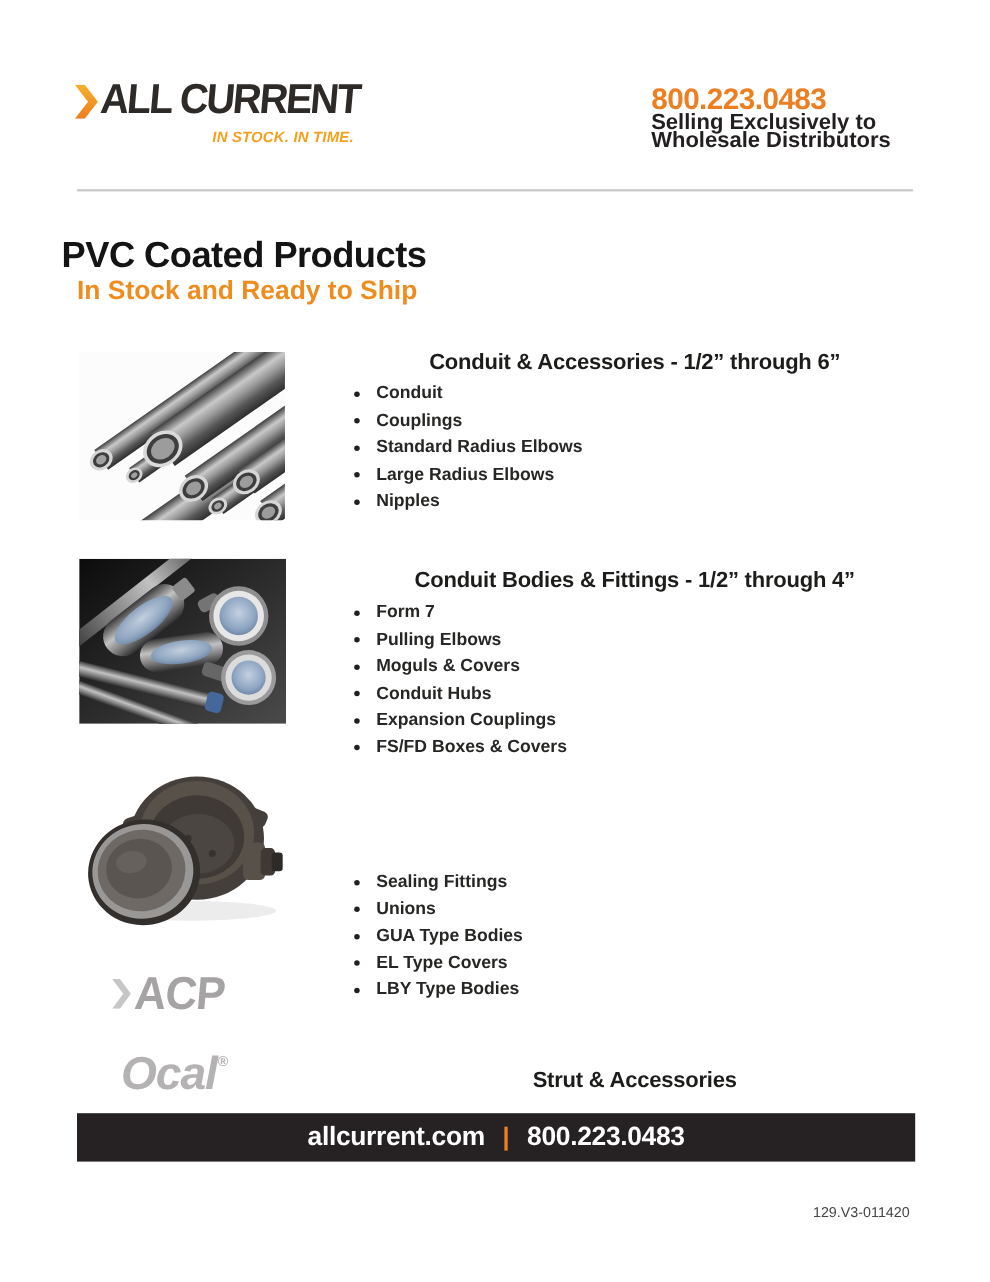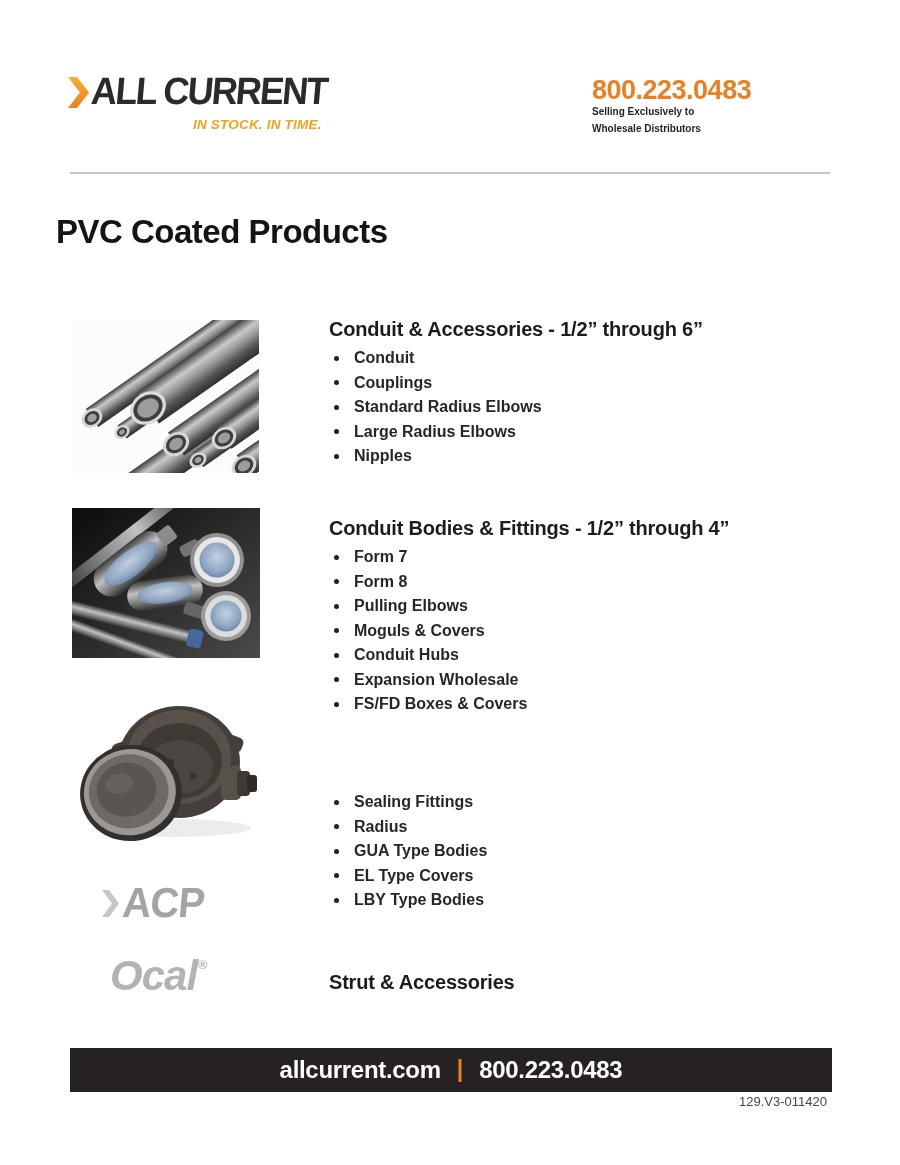--- a/index.html
+++ b/index.html
@@ -13,48 +13,48 @@
   .logo-text{
     font-size:38px;font-weight:bold;line-height:33px;letter-spacing:-2px;color:#2d2a27;
     transform:skewX(-5deg) scaleX(.95);transform-origin:left bottom;white-space:nowrap;
   }
   .logo-tagline{
     position:absolute;left:193px;top:117px;font-size:13.5px;font-weight:bold;font-style:italic;
     color:#f5a01d;letter-spacing:.2px;white-space:nowrap;
   }
   .phone{position:absolute;left:592px;top:77px;font-size:27px;font-weight:bold;color:#ed7f23;
     letter-spacing:-.5px;line-height:1;white-space:nowrap;}
-  .selling{position:absolute;left:592px;top:103px;font-size:10px;font-weight:bold;line-height:17px;color:#231f20;}
+  .selling{position:absolute;left:592px;top:103px;font-size:20px;font-weight:bold;line-height:17px;color:#231f20;}
   .rule{position:absolute;left:70px;top:172px;width:760px;height:2px;background:#cac7c7;}
   
   .title{position:absolute;left:56px;top:213px;margin:0;font-size:33px;font-weight:bold;
     color:#141414;letter-spacing:-.5px;white-space:nowrap;text-align:center;}
   .subtitle{position:absolute;left:70px;top:251px;font-size:24px;font-weight:bold;color:#ef8c1e;white-space:nowrap;}
   
   .photo{position:absolute;line-height:0;}
   .photo1{left:72px;top:320px;}
   .photo2{left:72px;top:508px;}
   .photo3{left:73px;top:690px;}
   
-  .section{position:absolute;left:329px;width:520px;}
+  .section{position:absolute;left:317px;width:520px;text-align:center;}
   .s1{top:318px;} .s2{top:517px;} .s3{top:790px;} .s4{top:971px;}
   .section h2{margin:0 0 5px 0;font-size:20px;line-height:23px;font-weight:bold;color:#1c1c1a;letter-spacing:-.2px;white-space:nowrap;}
   .section ul{list-style:none;margin:0;padding:0;}
   .section li{display:flex;align-items:center;height:24.5px;font-size:16px;color:#262624;font-weight:bold;}
   .section .dot{flex:none;width:5px;height:5px;border-radius:50%;background:#231f20;margin:0 15px 0 5px;}
   
   .acp{position:absolute;left:102px;top:884px;display:flex;align-items:flex-start;gap:2px;}
   .acp-chev{display:block;margin-top:6px;}
   .acp-text{font-size:42px;font-weight:bold;line-height:38px;letter-spacing:-1px;color:#a5a3a3;
     transform:skewX(-5deg) scaleX(.95);transform-origin:left bottom;}
   .ocal{position:absolute;left:110px;top:951px;font-size:42px;line-height:40px;font-weight:bold;
     font-style:italic;color:#b4b2b2;letter-spacing:-1px;}
   .ocal .reg{font-size:13px;font-style:normal;vertical-align:super;position:relative;top:-6px;left:1px;}
   
-  .footbar{position:absolute;left:70px;top:1048px;width:762px;height:44px;background:#262223;
+  .footbar{position:absolute;left:70px;top:1012px;width:762px;height:44px;background:#262223;
     display:flex;align-items:center;justify-content:center;}
   .footbar .site,.footbar .fphone{color:#ffffff;font-weight:bold;font-size:24px;letter-spacing:-.3px;}
   .footbar .pipe{color:#ef8022;font-weight:bold;font-size:23px;margin:0 16px;position:relative;top:-1px;}
   .docnum{position:absolute;right:73px;top:1094px;font-size:13px;color:#454545;}
 </style>
 </head>
 <body>
 
 <div class="page">
 
@@ -74,20 +74,21 @@
 
   <div class="phone">800.223.0483</div>
   <div class="selling">
     <div>Selling Exclusively to</div>
     <div>Wholesale Distributors</div>
   </div>
 
   <div class="rule"></div>
 
   <h1 class="title">PVC Coated Products</h1>
+  <div class="subtitle">In Stock and Ready to Ship</div>
 
   <div class="photo photo1">
     <svg width="187" height="153" viewBox="0 0 187 153">
       <defs>
         <linearGradient id="pipeG" x1="0" y1="0" x2="1" y2="0">
           <stop offset="0" stop-color="#3f3f3f"></stop>
             <stop offset="0.28" stop-color="#c9c9c9"></stop>
           <stop offset="0.5" stop-color="#9a9a9a"></stop>
             <stop offset="0.75" stop-color="#565656"></stop>
           <stop offset="1" stop-color="#2e2e2e"></stop>
@@ -280,53 +281,49 @@
   </div>
   <div class="section s2">
     <h2>Conduit Bodies &amp; Fittings - 1/2” through 4”</h2>
     <ul>
         <li>
           <span class="dot"></span>
           <span>Form 7</span>
         </li>
         <li>
           <span class="dot"></span>
-          <span>Form 8</span>
-        </li>
-        <li>
-          <span class="dot"></span>
           <span>Pulling Elbows</span>
         </li>
         <li>
           <span class="dot"></span>
           <span>Moguls &amp; Covers</span>
         </li>
         <li>
           <span class="dot"></span>
           <span>Conduit Hubs</span>
         </li>
         <li>
           <span class="dot"></span>
-          <span>Expansion Wholesale</span>
+          <span>Expansion Couplings</span>
         </li>
         <li>
           <span class="dot"></span>
           <span>FS/FD Boxes &amp; Covers</span>
         </li>
       </ul>
   </div>
   <div class="section s3">
     <ul>
         <li>
           <span class="dot"></span>
           <span>Sealing Fittings</span>
         </li>
         <li>
           <span class="dot"></span>
-          <span>Radius</span>
+          <span>Unions</span>
         </li>
         <li>
           <span class="dot"></span>
           <span>GUA Type Bodies</span>
         </li>
         <li>
           <span class="dot"></span>
           <span>EL Type Covers</span>
         </li>
         <li>

